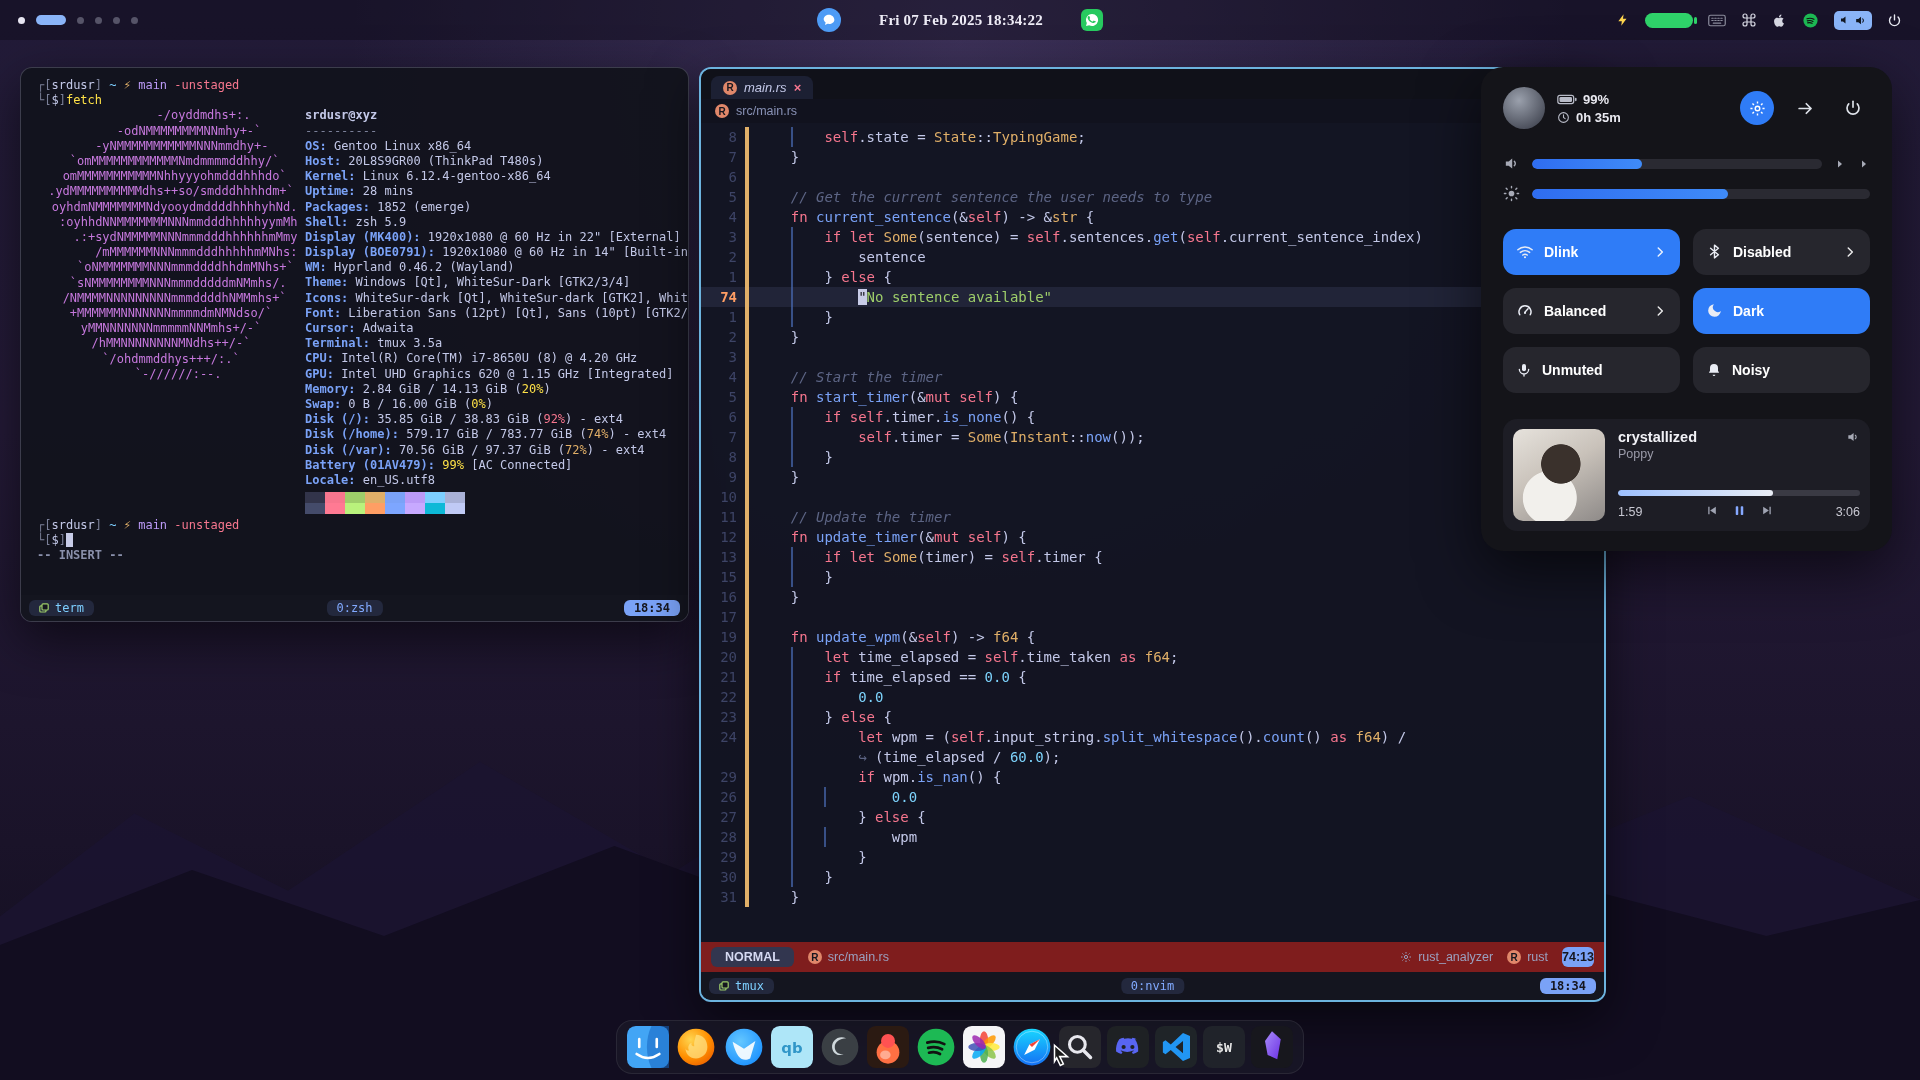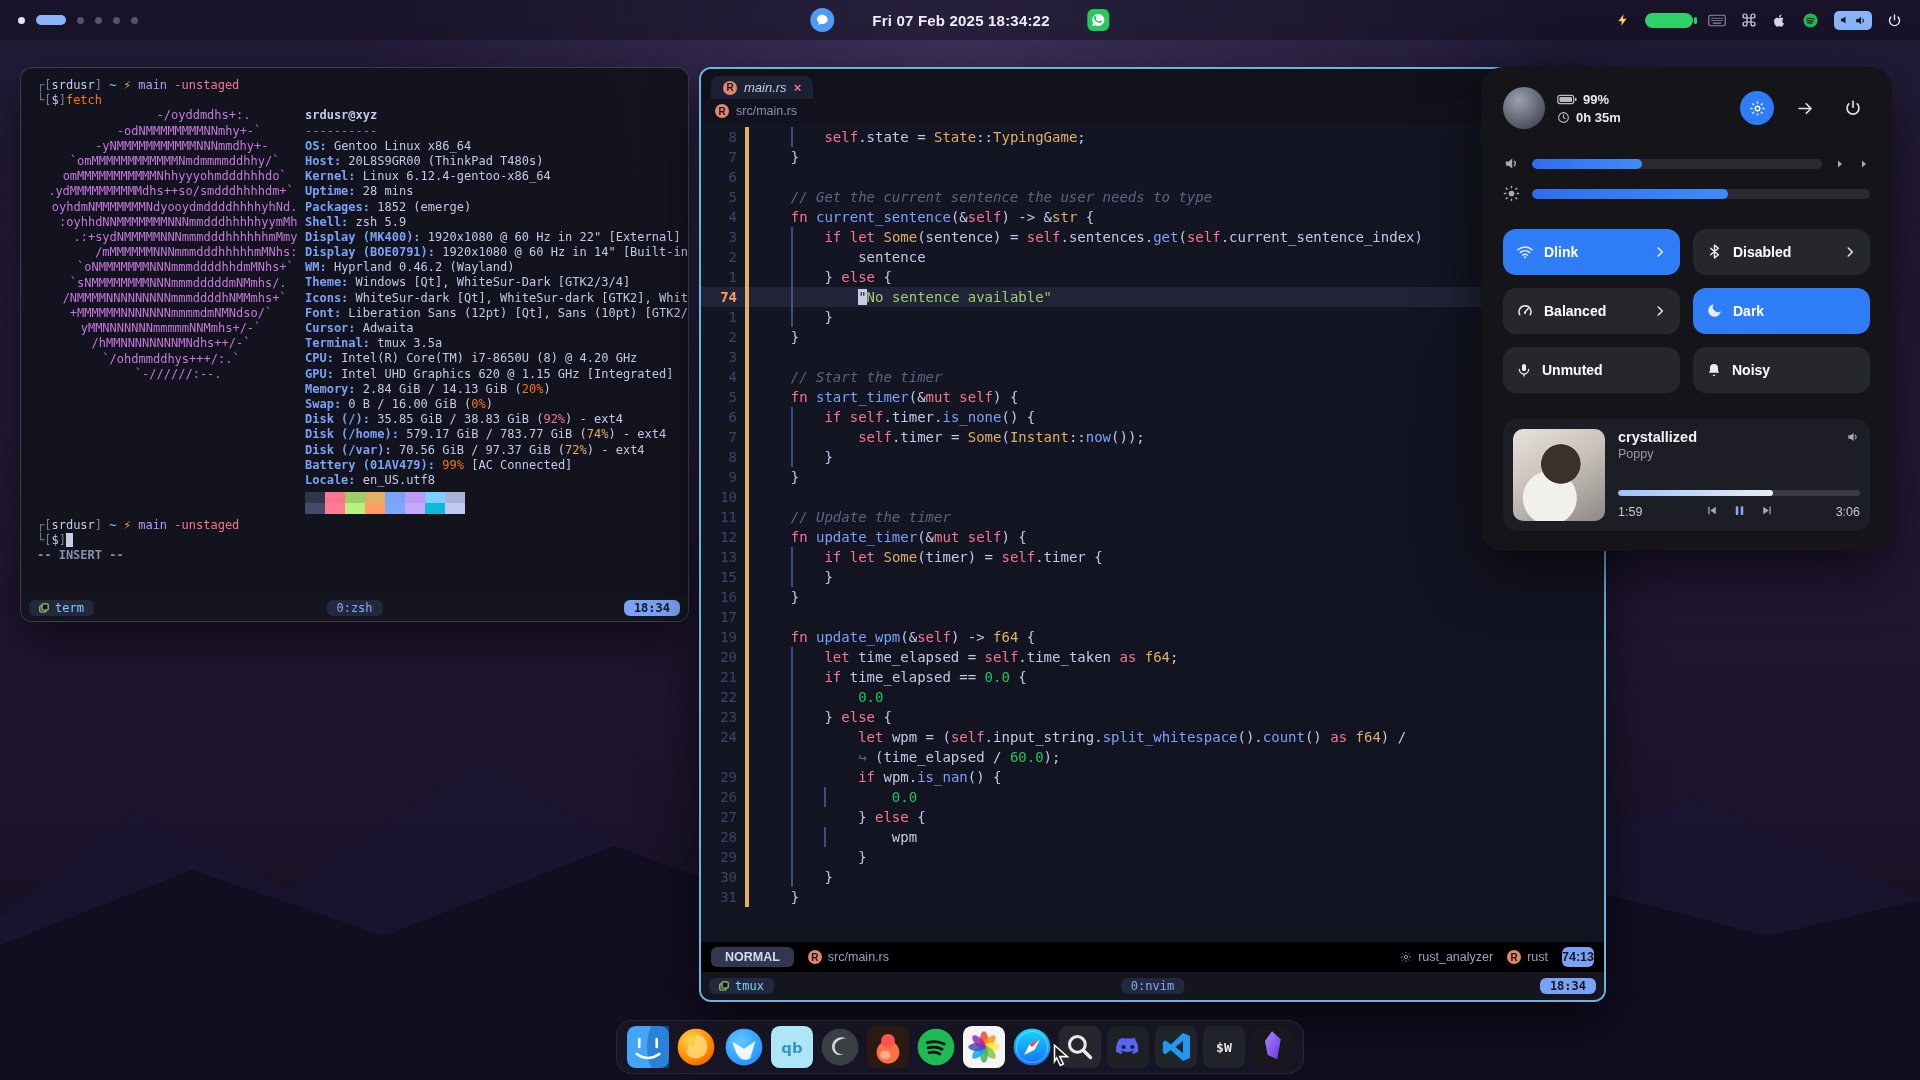--- a/index.html
+++ b/index.html
@@ -14,41 +14,41 @@
   .mtn{position:absolute;left:0;right:0;bottom:0;}
   .m1{height:430px;background:#1b1430;opacity:.85;clip-path:polygon(0 62%,7% 38%,15% 56%,25% 26%,35% 52%,46% 20%,57% 50%,67% 28%,77% 54%,88% 34%,100% 58%,100% 100%,0 100%);}
   .m2{height:300px;background:#120d20;clip-path:polygon(0 55%,10% 30%,20% 52%,32% 22%,44% 50%,55% 30%,68% 55%,80% 32%,92% 52%,100% 40%,100% 100%,0 100%);}
 
   
   .topbar{position:absolute;top:0;left:0;right:0;height:40px;display:flex;align-items:center;padding:0 18px;background:rgba(11,9,22,.42);z-index:40;}
   .ws{display:flex;align-items:center;gap:11px;}
   .wsdot{display:inline-block;width:7px;height:7px;border-radius:50%;background:#565468;}
   .wsdot.occupied{background:#e8e6f2;}
   .wsdot.active{width:30px;height:10px;border-radius:6px;background:#8ab4f8;}
-  .tb-center{position:absolute;left:50%;transform:translateX(-50%);display:flex;align-items:center;gap:38px;}
+  .tb-center{position:absolute;left:50%;transform:translateX(-50%);display:flex;align-items:center;gap:38px;font-family:Liberation Serif, serif;}
   .clock{color:#eeecf6;font-weight:bold;font-size:15px;letter-spacing:.2px;}
   .tb-ico{display:inline-flex;align-items:center;justify-content:center;}
   .msgbubble{width:24px;height:24px;border-radius:50%;background:#4d9bf5;}
   .msgbubble svg{margin:4px;}
   .wabubble{width:22px;height:22px;border-radius:6px;background:#27c95f;}
   .wabubble svg{margin:3px;}
   .tray{margin-left:auto;display:flex;align-items:center;gap:15px;color:#cfd0dd;}
   .battpill{width:48px;height:15px;border-radius:8px;background:#2fd36a;position:relative;}
   .battpill::after{content:"";position:absolute;right:-4px;top:4px;width:3px;height:7px;border-radius:2px;background:#2fd36a;}
   .volpill{height:19px;border-radius:5px;background:#8ab4f8;display:flex;align-items:center;gap:3px;padding:0 5px;color:#121722;}
 
   
   .win{position:absolute;border-radius:12px;box-shadow:0 18px 50px rgba(0,0,0,.55);z-index:10;overflow:hidden;}
 
   
   .term{left:20px;top:67px;width:669px;height:555px;background:rgba(18,19,28,.95);border:1px solid rgba(160,160,185,.30);}
   .tcontent{position:absolute;inset:0 0 26px 0;padding:10px 0 0 16px;overflow:hidden;}
   .trow{white-space:pre;font-size:12px;line-height:15.2px;height:15.2px;color:#c3c8e8;}
   .t-l{color:#7aa2f7;font-weight:bold;}
-  .t-v{color:#c3c8e8;} .t-g{color:#f97316;} .t-y{color:#e0af68;} .t-r{color:#f7768e;}
+  .t-v{color:#c3c8e8;} .t-g{color:#fde047;} .t-y{color:#e0af68;} .t-r{color:#f7768e;}
   .t-mg{color:#bb9af7;} .t-cy{color:#7dcfff;} .t-gr{color:#7b8099;}
   .t-cur{background:#c8cce8;color:#16161e;}
   .ffwrap{display:flex;margin-top:0;}
   .art{flex:none;width:268px;font-size:12px;line-height:15.2px;color:#c678dd;text-align:center;}
   .ffinfo{flex:1;overflow:hidden;}
   .ff-title{font-weight:bold;}
   .pal{display:flex;margin-top:0;}
   .palblock{display:inline-block;width:20px;height:11px;}
   .t-insert{color:#8a90ab;font-weight:bold;}
   .tmuxbar{position:absolute;left:0;right:0;bottom:0;height:26px;background:#14151f;display:flex;align-items:center;padding:0 8px;font-size:12px;font-family:"DejaVu Sans Mono",monospace;}
@@ -67,23 +67,23 @@
   .winbarrow{height:24px;display:flex;align-items:center;gap:7px;padding-left:14px;color:#8891b5;font-size:12.5px;background:rgba(16,17,26,.6);}
   .code{position:absolute;top:56px;bottom:58px;left:0;right:0;overflow:hidden;font-family:"DejaVu Sans Mono","DejaVu Sans",monospace;padding-top:2px;}
   .crow{display:flex;height:20px;line-height:20px;font-size:14px;white-space:pre;}
   .crow.cur{background:rgba(88,98,140,.20);}
   .lnum{flex:none;width:44px;text-align:right;padding-right:8px;color:#3d4466;}
   .lnum.curn{color:#ff9e64;font-weight:bold;}
   .gitsign{flex:none;width:4px;background:#e0af68;margin-right:8px;}
   .ctext{position:relative;flex:1;overflow:hidden;}
   .guide{position:absolute;top:0;bottom:0;width:2px;background:rgba(70,100,170,.75);}
   .c-p{color:#c3c8e8;} .c-k{color:#f7768e;} .c-f{color:#7aa2f7;} .c-t{color:#e0af68;}
-  .c-s{color:#9ece6a;} .c-n{color:#22c55e;} .c-c{color:#5c6484;font-style:italic;}
+  .c-s{color:#9ece6a;} .c-n{color:#7dd3fc;} .c-c{color:#5c6484;font-style:italic;}
   .c-u{background:#c8cce8;color:#16161e;}
-  .statusline{position:absolute;left:0;right:0;bottom:28px;height:30px;background:#000000;display:flex;align-items:center;gap:14px;padding:0 10px;font-size:12.5px;}
+  .statusline{position:absolute;left:0;right:0;bottom:28px;height:30px;background:#7f1d1d;display:flex;align-items:center;gap:14px;padding:0 10px;font-size:12.5px;}
   .sl-mode{background:#32364f;color:#d5d9f2;font-weight:bold;padding:3px 14px;border-radius:6px;}
   .sl-file{display:flex;align-items:center;gap:6px;color:#9aa0bf;}
   .sl-spacer{flex:1;}
   .sl-lsp,.sl-lang{display:flex;align-items:center;gap:6px;color:#9aa0bf;}
   .sl-pos{background:#7aa2f7;color:#16161e;font-weight:bold;padding:3px 0;border-radius:6px;}
   .editor .tmuxbar{height:28px;}
 
   
   .panel{position:absolute;left:1481px;top:67px;width:411px;height:484px;background:#141419;border-radius:22px;box-shadow:0 20px 60px rgba(0,0,0,.6);z-index:50;padding:20px 22px;display:flex;flex-direction:column;justify-content:space-between;color:#e9e9f0;}
   .phead{display:flex;align-items:center;gap:12px;}

